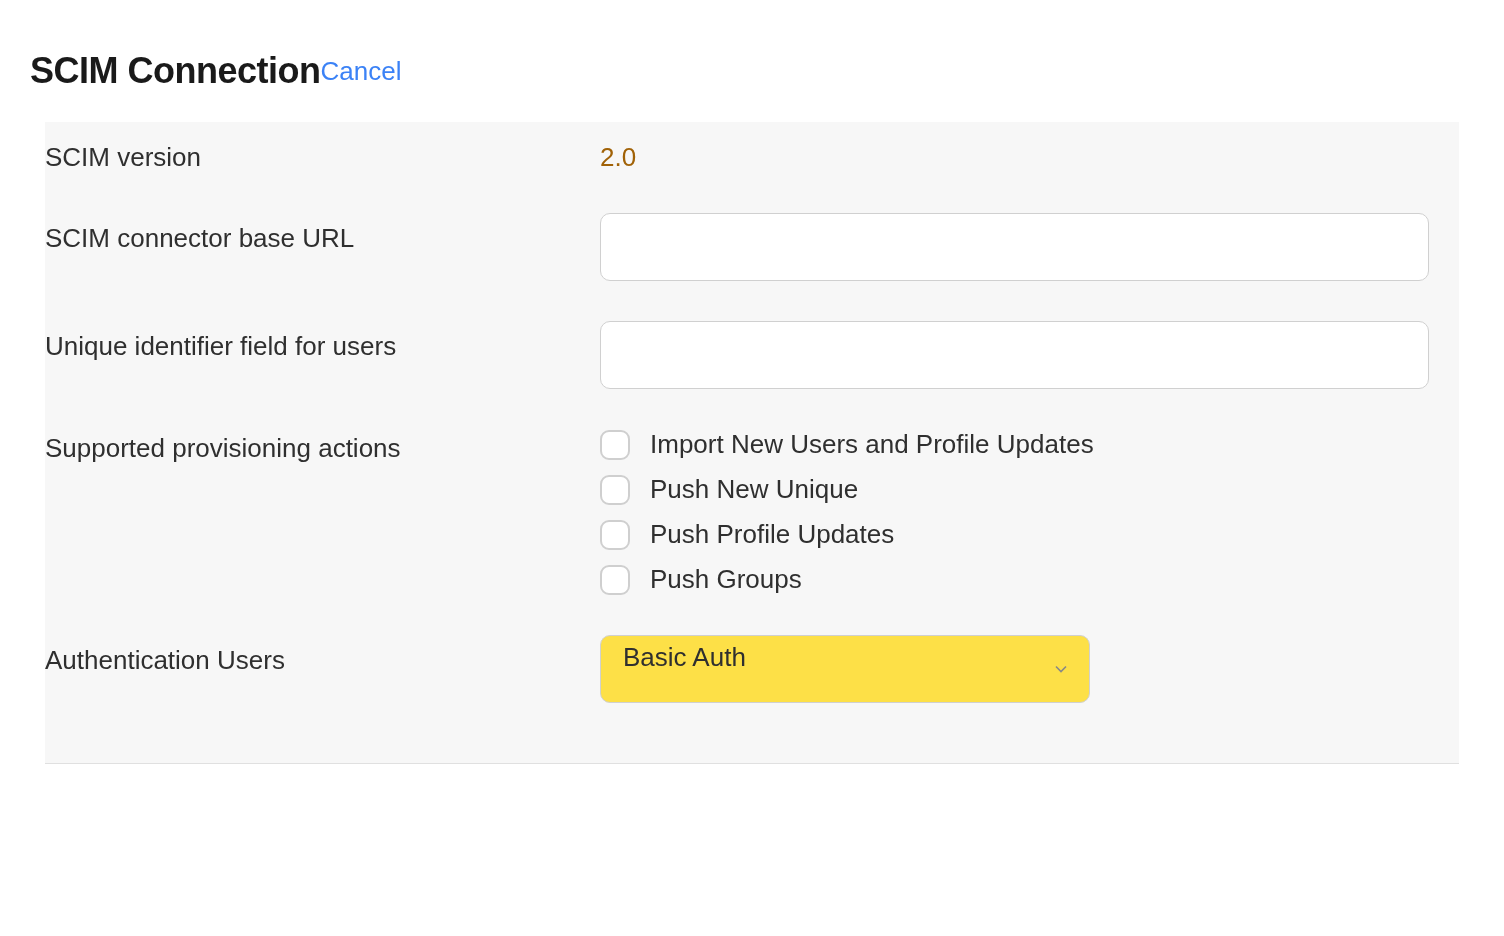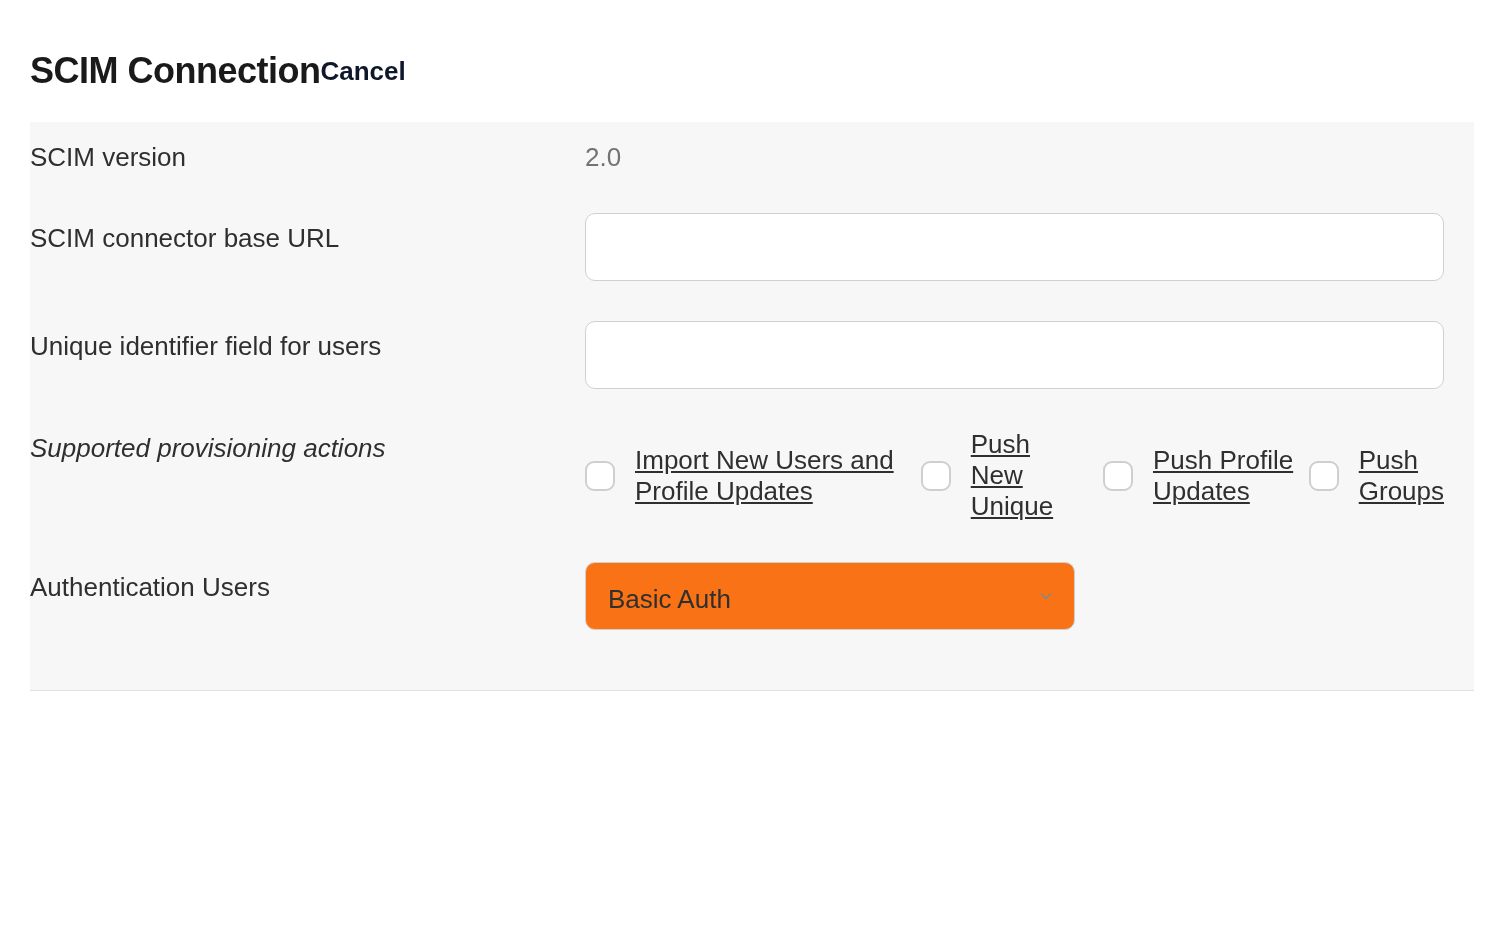--- a/index.html
+++ b/index.html
@@ -21,29 +21,29 @@
       padding: 50px 30px 30px 30px;
     }
     .page-title {
       font-size: 36px;
       font-weight: 700;
       color: #1a1a1a;
       letter-spacing: -0.5px;
     }
     .cancel-link {
       font-size: 26px;
-      font-weight: 700;
-      color: #0f172a;
+      font-weight: 400;
+      color: #3b82f6;
       cursor: pointer;
       text-decoration: none;
     }
     .form-container {
       background: #f7f7f7;
       padding: 10px 0 40px 0;
-      margin: 0 30px;
+      margin: 0 45px;
       border-bottom: 1px solid #e0e0e0;
     }
     .form-row {
       display: flex;
       align-items: flex-start;
       padding: 20px 0;
     }
     .form-row.first {
       padding-top: 10px;
     }
@@ -52,41 +52,41 @@
       font-size: 26px;
       font-weight: 400;
       color: #2f2f2f;
       padding-top: 10px;
     }
     .form-label.no-pad {
       padding-top: 0;
     }
     .form-value-text {
       font-size: 26px;
-      color: #737373;
+      color: #a16207;
       padding-top: 0px;
     }
     .form-field {
       flex: 1;
       padding-right: 30px;
     }
     .text-input {
       width: 100%;
       height: 68px;
       border: 1px solid #d0d0d0;
       border-radius: 10px;
       background: #ffffff;
       font-size: 24px;
       padding: 0 18px;
       outline: none;
     }
     .checkbox-list {
       display: flex;
+      flex-direction: column;
       gap: 14px;
-      text-decoration: underline;
     }
     .checkbox-item {
       display: flex;
       align-items: center;
       gap: 20px;
     }
     .checkbox-box {
       width: 30px;
       height: 30px;
       border: 2px solid #cfcfcf;
@@ -101,26 +101,26 @@
     }
     .select-wrapper {
       position: relative;
       width: 490px;
     }
     .select-box {
       width: 100%;
       height: 68px;
       border: 1px solid #d0d0d0;
       border-radius: 10px;
-      background: #f97316;
+      background: #fde047;
       font-size: 26px;
       color: #2f2f2f;
       padding: 6px 50px 0 22px;
       display: flex;
-      align-items: center;
+      align-items: flex-start;
       cursor: pointer;
       position: relative;
     }
     .select-caret {
       position: absolute;
       right: 22px;
       top: 50%;
       transform: translateY(-50%);
       color: #888;
       font-size: 14px;
@@ -156,21 +156,21 @@
   </div>
 
   <div class="form-row">
     <div class="form-label">Unique identifier field for users</div>
     <div class="form-field">
       <input type="text" class="text-input" value="" style="">
     </div>
   </div>
 
   <div class="form-row">
-    <div class="form-label no-pad" style="padding-top:4px;font-style:italic;">Supported provisioning actions</div>
+    <div class="form-label no-pad" style="padding-top:4px;">Supported provisioning actions</div>
     <div class="form-field">
       <div class="checkbox-list">
         <div class="checkbox-item">
           <div class="checkbox-box"></div>
           <span class="checkbox-label">Import New Users and Profile Updates</span>
         </div>
         <div class="checkbox-item">
           <div class="checkbox-box"></div>
           <span class="checkbox-label">Push New Unique</span>
         </div>

